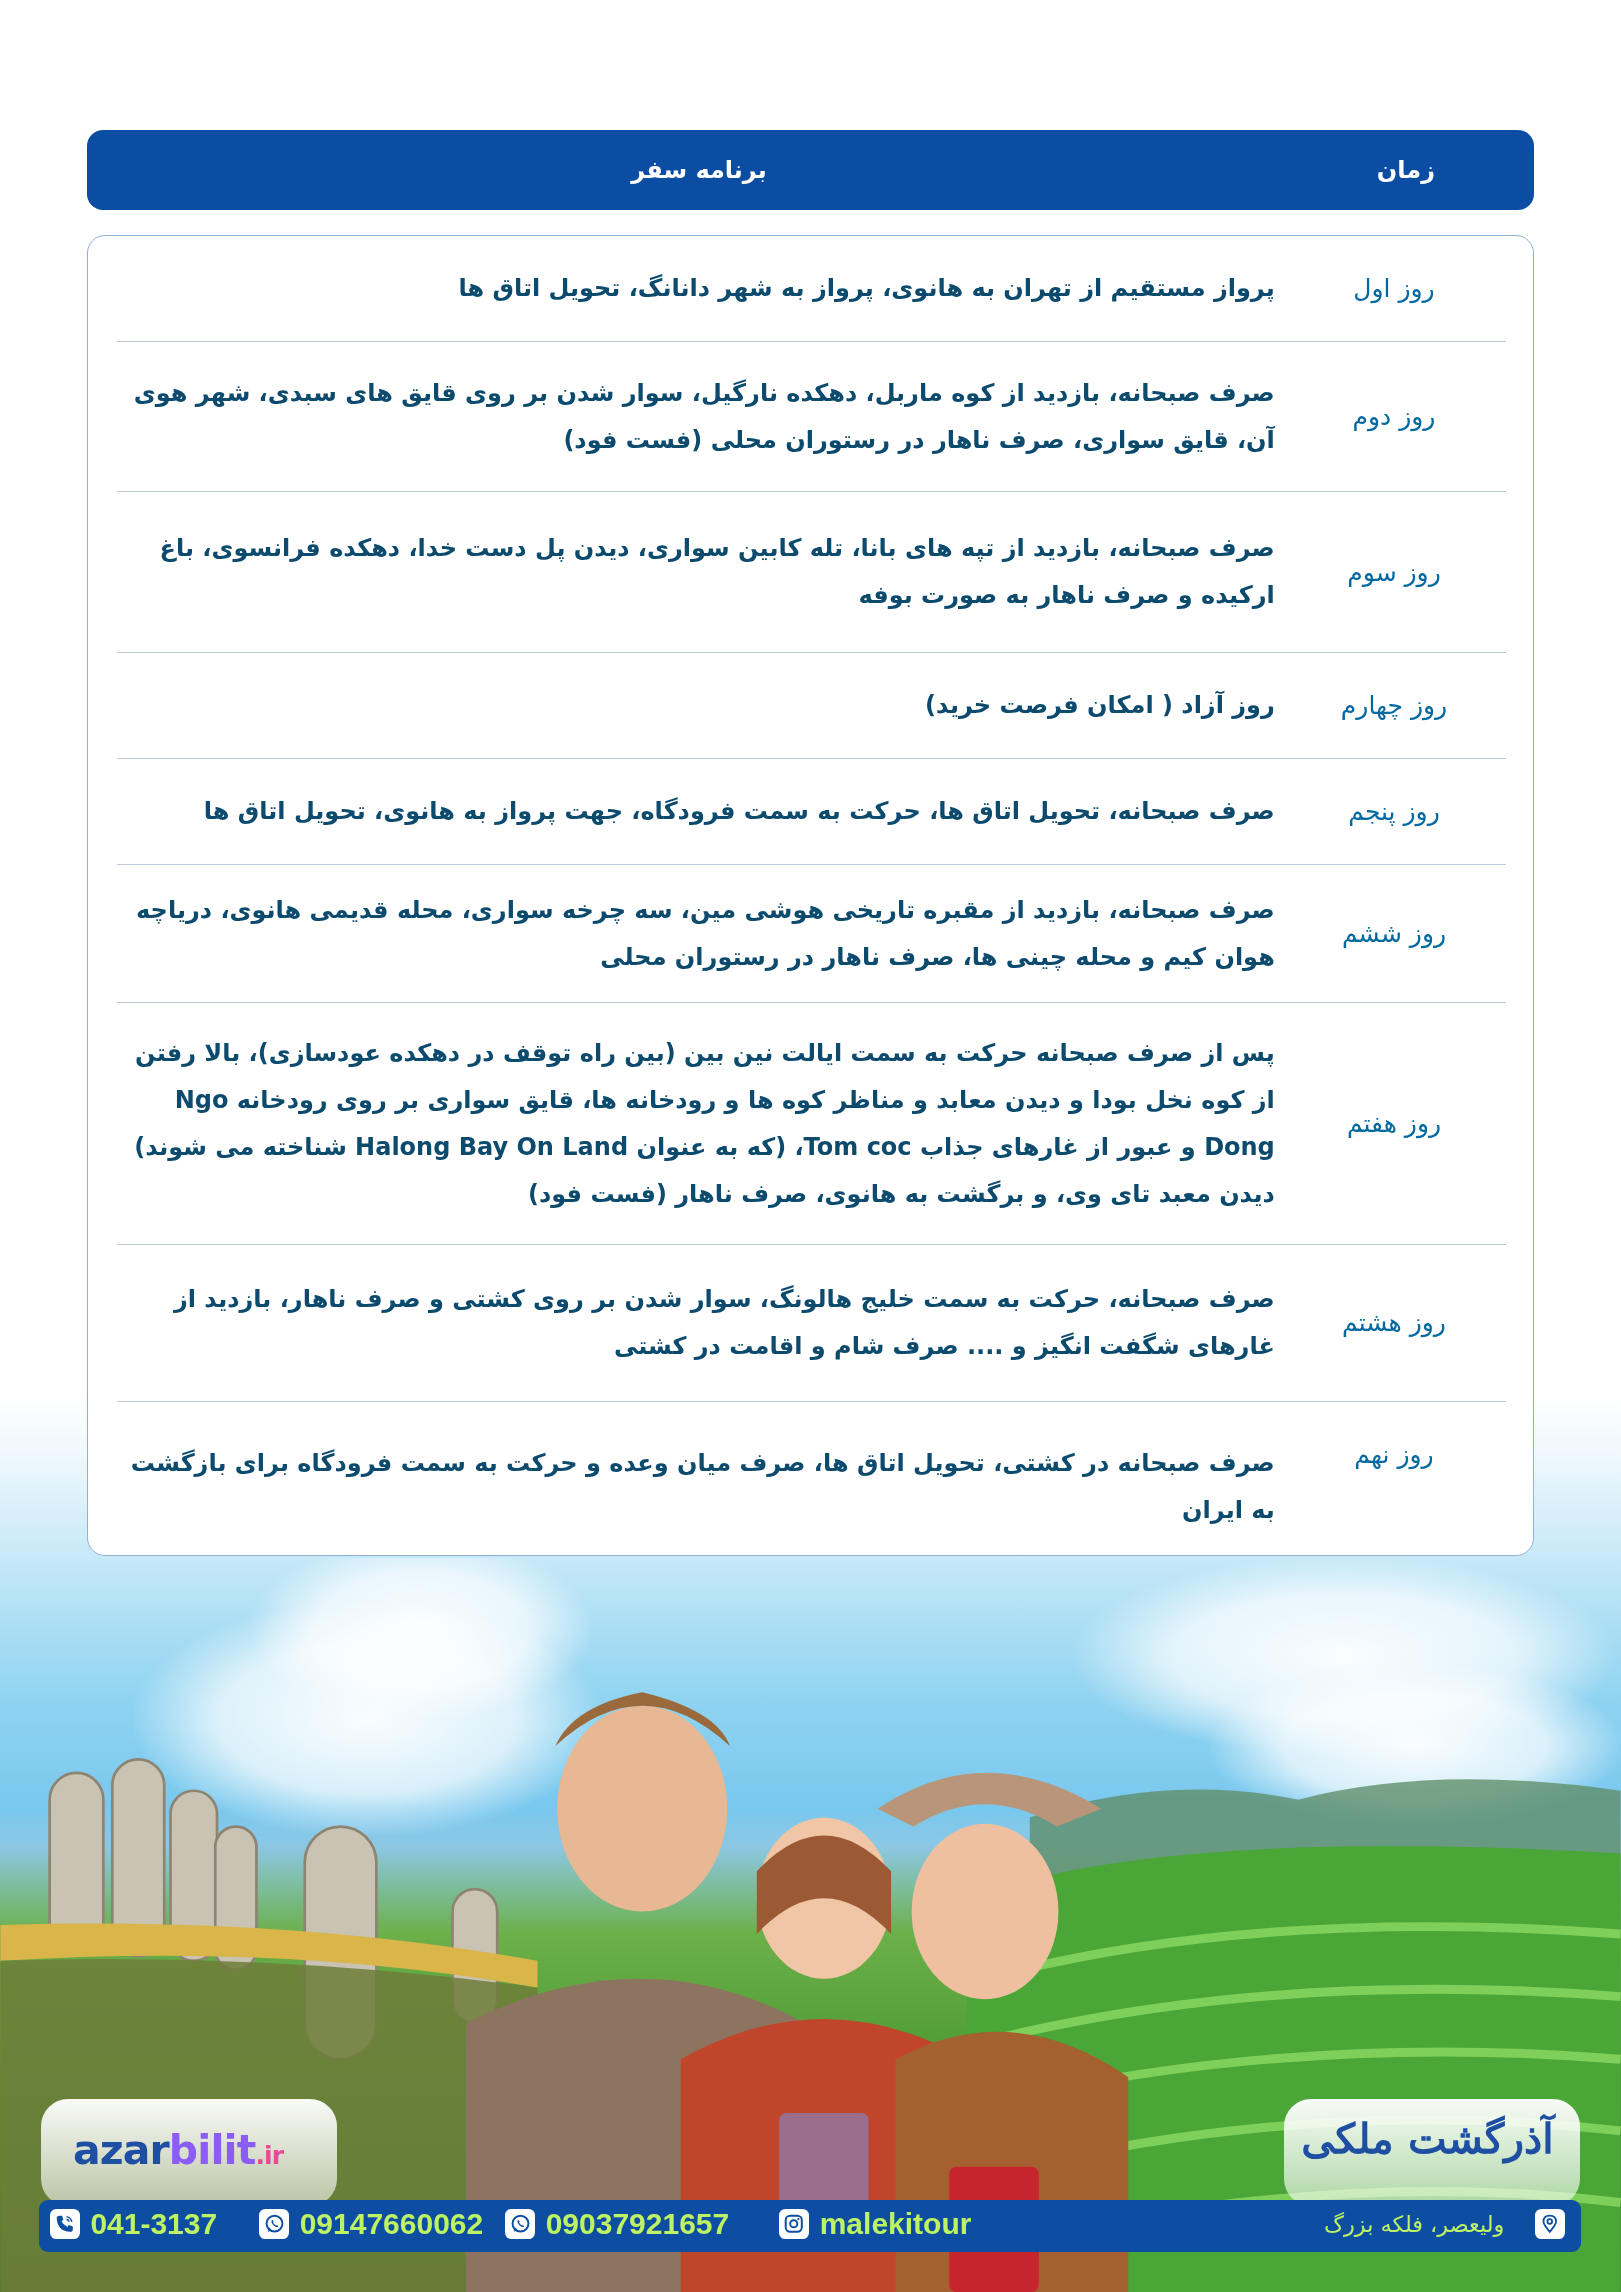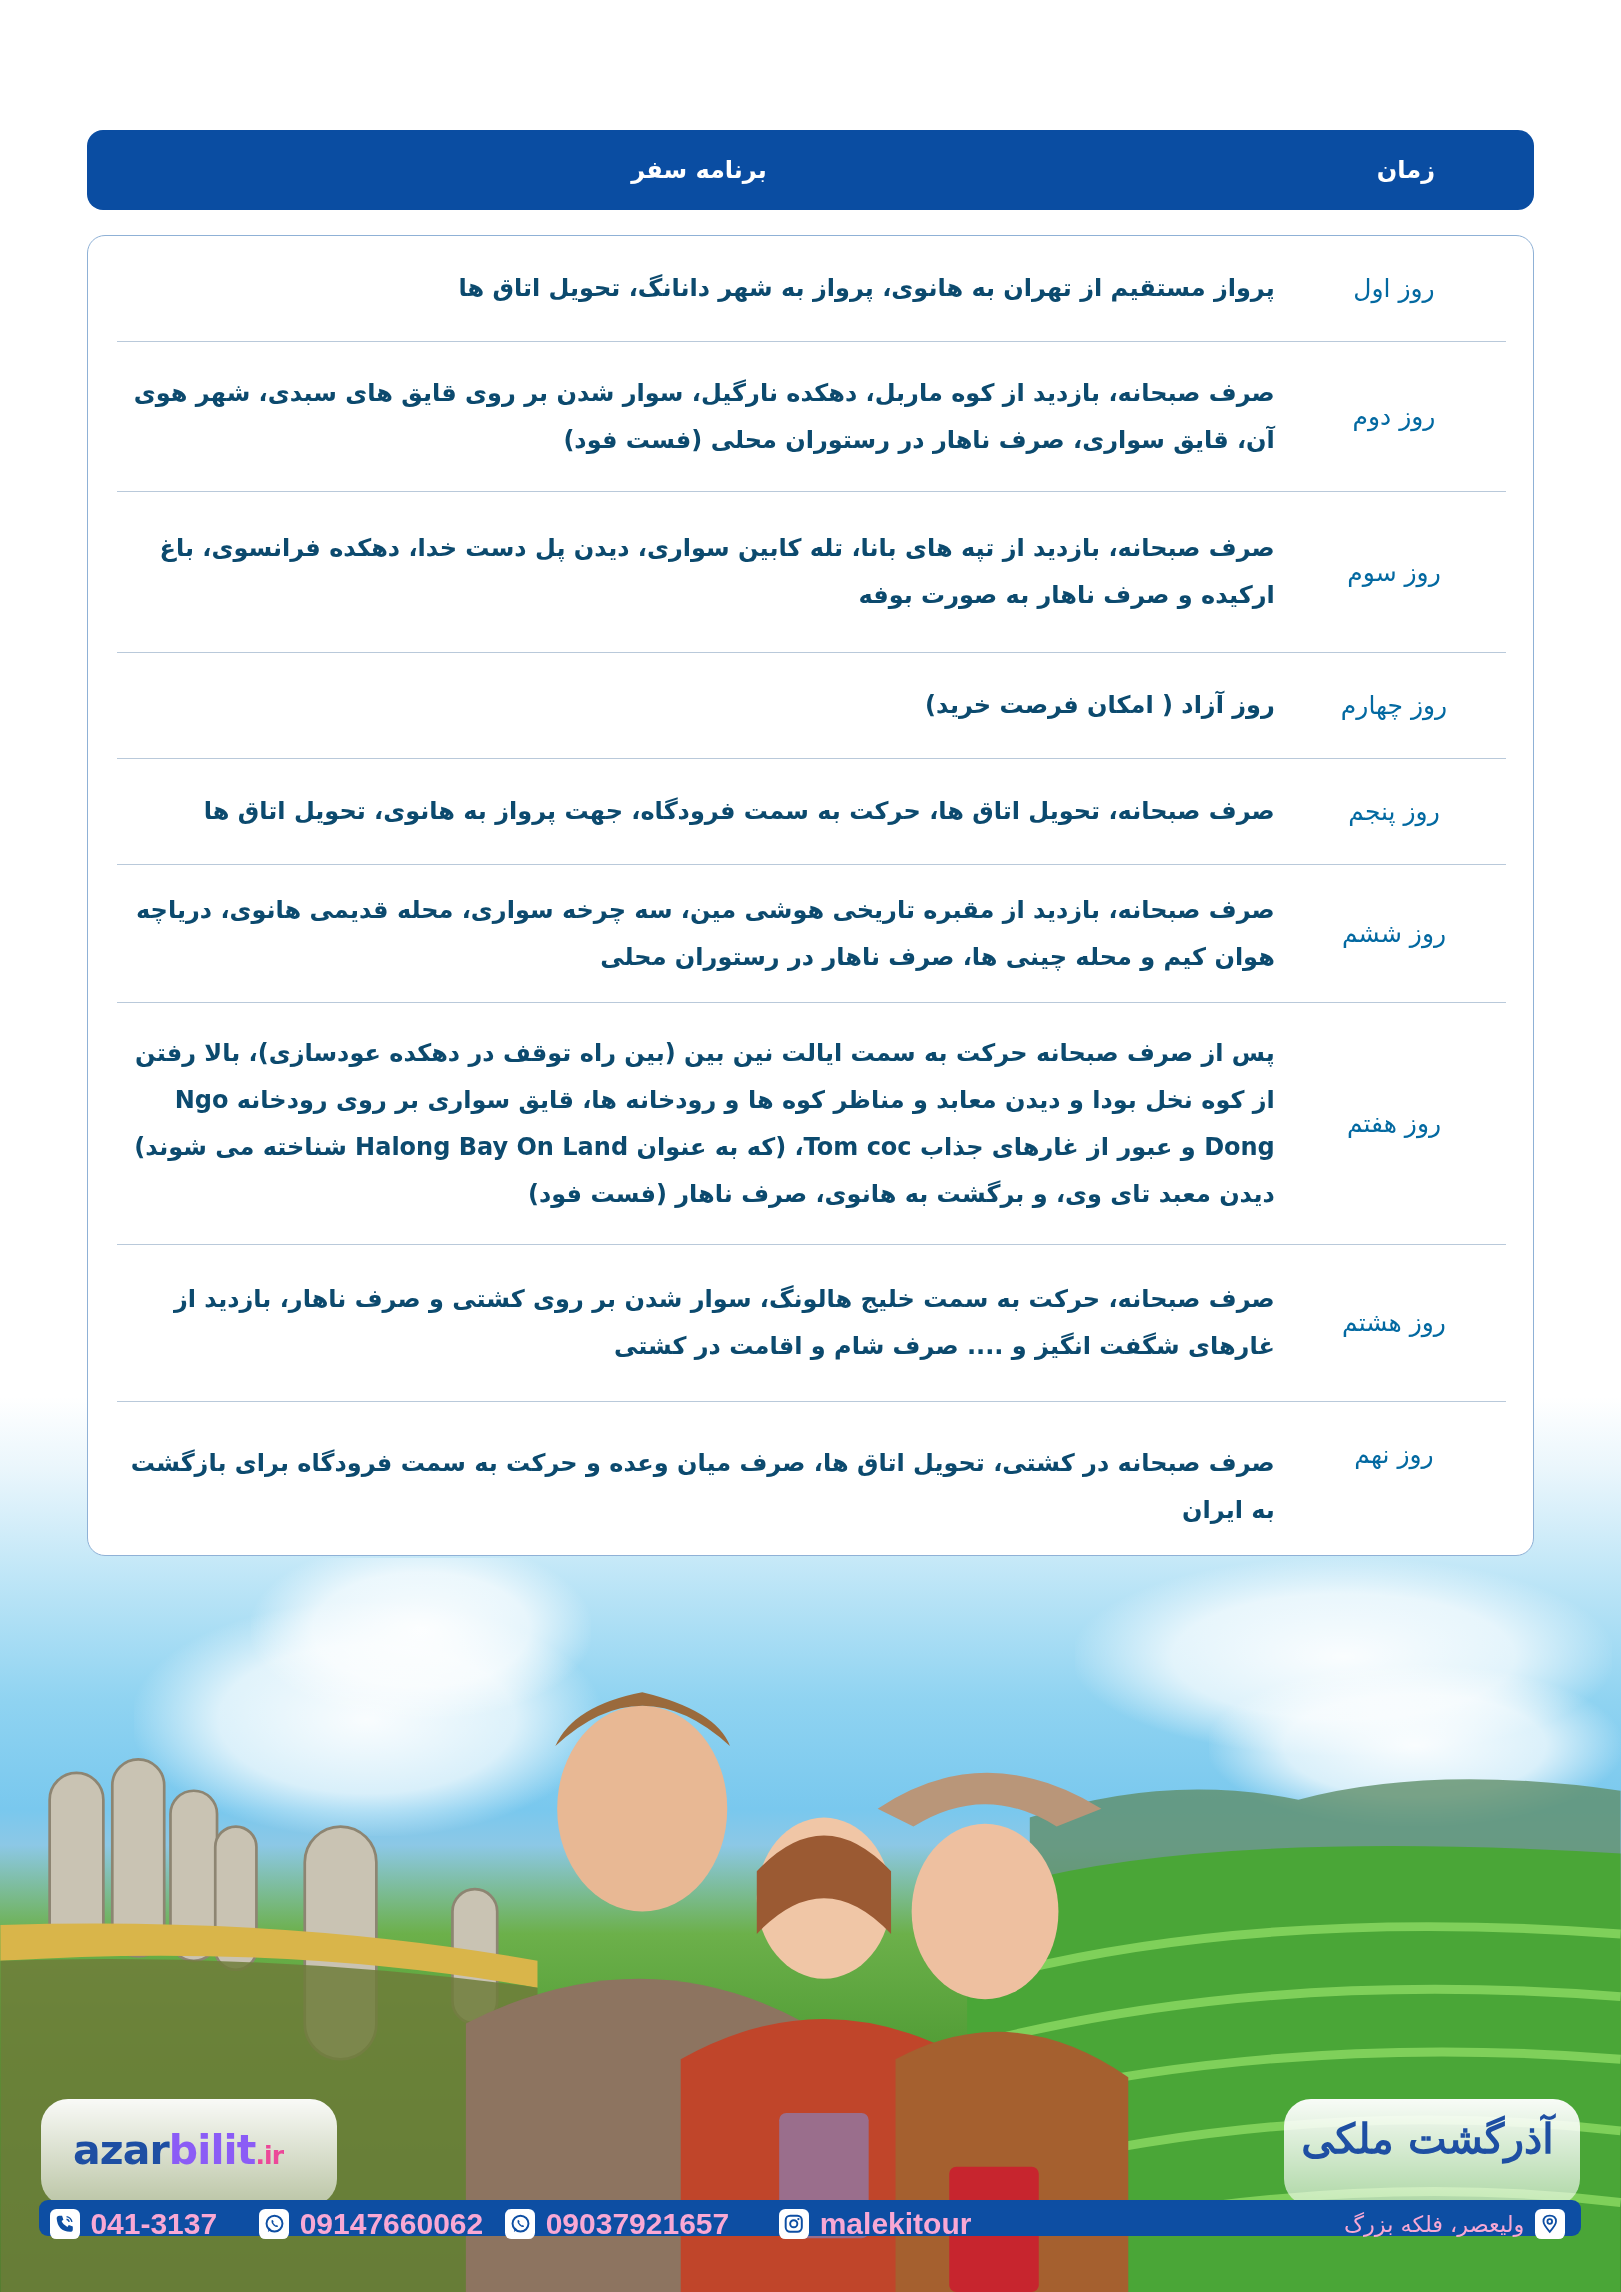--- a/index.html
+++ b/index.html
@@ -99,24 +99,24 @@
       position: absolute; left: 1293px; top: 2115px; width: 269px;
       text-align: center;
       font-family: "DejaVu Serif", serif;
       font-size: 41px; font-weight: bold; color: #1e4fa3;
     }
 
     
     .contact-bar {
       position: absolute;
       left: 39px; top: 2200px;
-      width: 1542px; height: 36px;
+      width: 1542px; height: 52px;
       background: #0d4ea3;
       border-radius: 9px;
-      color: #f9a8d4;
+      color: #bef264;
       direction: ltr;
     }
     .c-item {
       position: absolute; top: 0; height: 48px;
       display: flex; align-items: center;
       font-family: "Liberation Sans", sans-serif;
       font-size: 30px; font-weight: bold;
     }
     .c-icon {
       width: 30px; height: 30px; background: #ffffff; border-radius: 6.3px;
@@ -259,21 +259,21 @@
   <div class="c-item" style="left:740px;">
     <span class="c-icon">
       <svg width="21.5" height="21.5" viewBox="0 0 24 24">
           <rect x="3" y="3" width="18" height="18" rx="5" stroke="#0d4ea3" stroke-width="2.2" fill="none"></rect>
           <circle cx="12" cy="12" r="4" stroke="#0d4ea3" stroke-width="2.2" fill="none"></circle>
           <circle cx="17.2" cy="6.8" r="1.3" fill="#0d4ea3"></circle>
         </svg>
     </span>
     <span>malekitour</span>
   </div>
-  <div class="c-item addr" style="right:16px;">
+  <div class="c-item addr" style="right:16px;gap:20px;">
     <span class="c-icon">
       <svg width="21.5" height="21.5" viewBox="0 0 24 24">
           <path d="M12 21 Q5 13 5 9.5 Q5 3 12 3 Q19 3 19 9.5 Q19 13 12 21 Z" stroke="#0d4ea3" stroke-width="2" fill="none"></path>
           <circle cx="12" cy="9.5" r="2.6" stroke="#0d4ea3" stroke-width="2" fill="none"></circle>
         </svg>
     </span>
     <span>ولیعصر، فلکه بزرگ</span>
   </div>
 </div>
 

